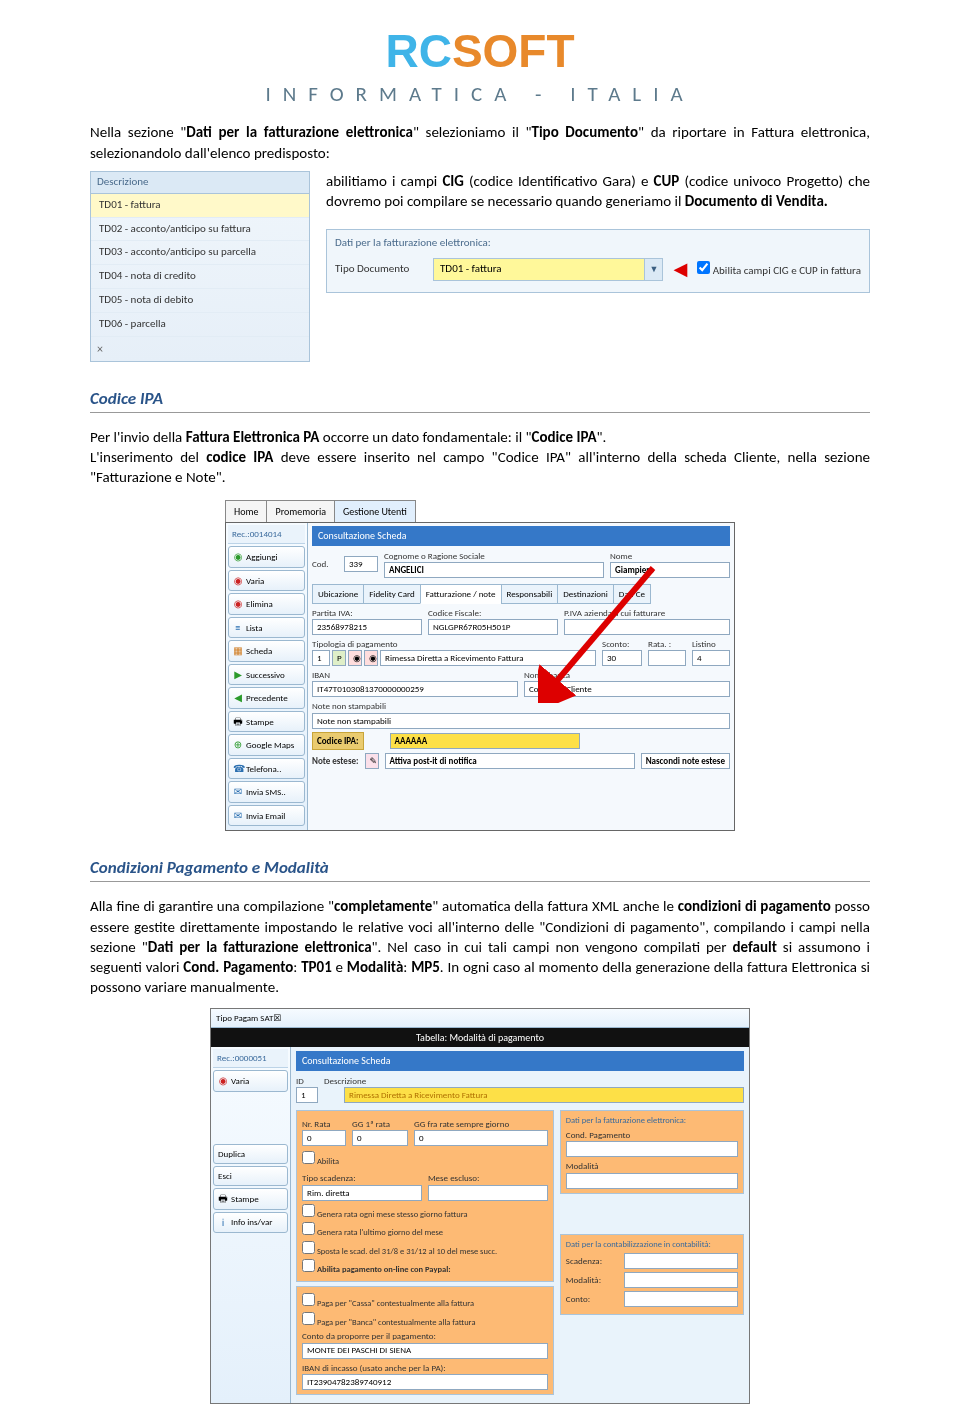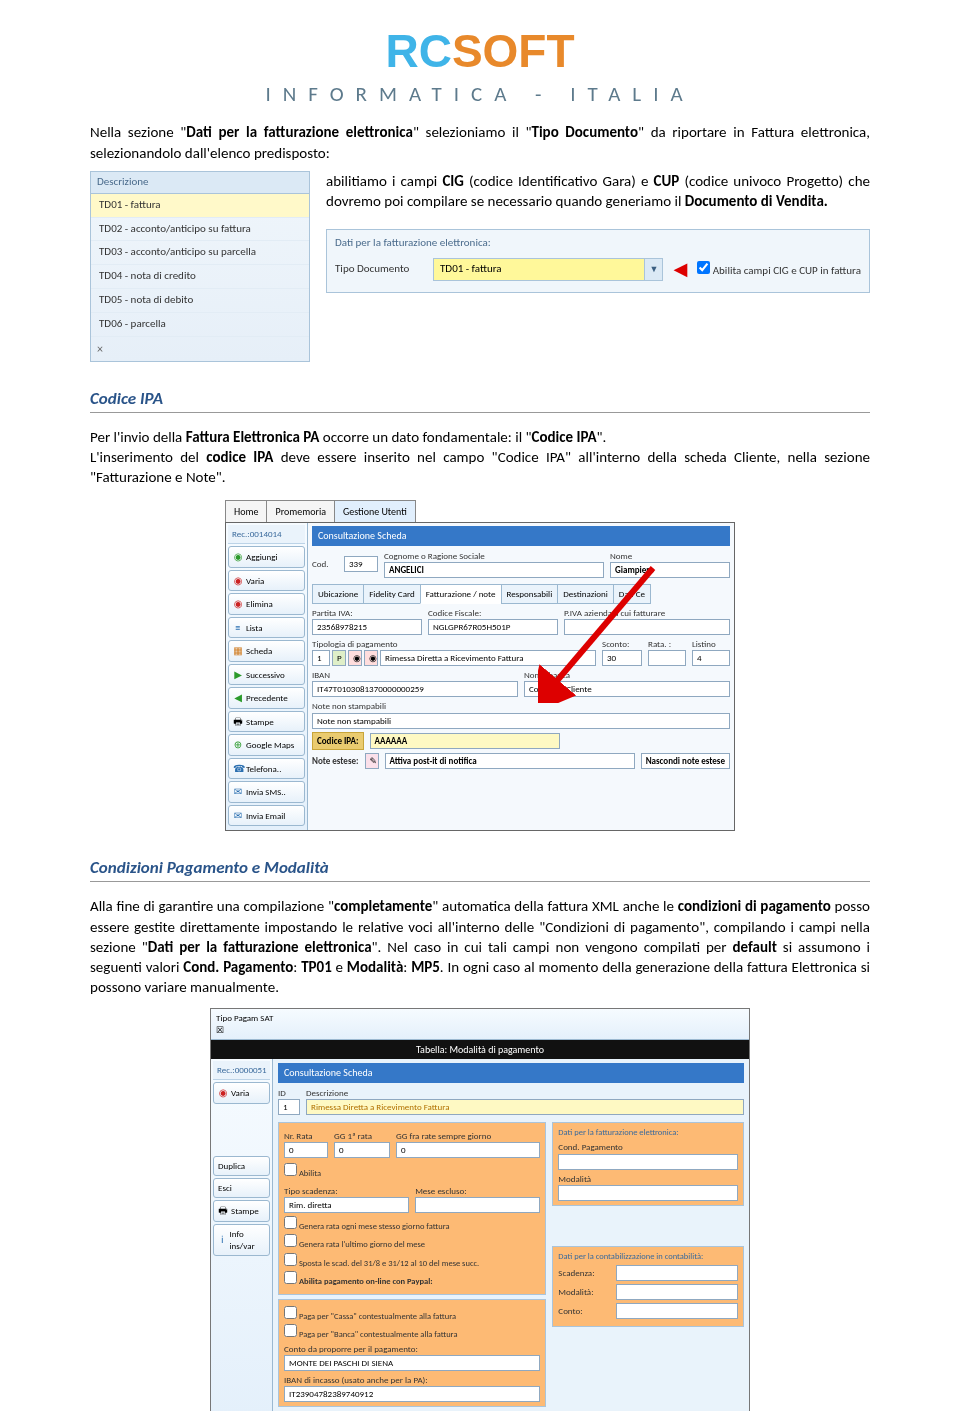--- a/index.html
+++ b/index.html
@@ -118,38 +118,38 @@
   .flbl { color:#333; font-size:9px;}
   .fbox {
     border:1px solid #8fa8c0; background:#fff; padding:2px 4px; font-size:9px;
     height:16px; display:flex; align-items:center;
   }
   .sub-tabs { display:flex; gap:0; margin:6px 0 3px 0; font-size:9px;}
   .sub-tabs .st {
     padding:3px 5px; border:1px solid #9bb8d0; background:#eaf3fb; margin-right:-1px;
   }
   .sub-tabs .st.active { background:#fff; border-bottom:1px solid #fff;}
-  .hl-yellow { background:#fef9c3; }
+  .hl-yellow { background:#fde047;margin-left:20px; }
   .ipa-label { background:#eacb6f; border:1px solid #c8a53a; padding:2px 4px; font-weight:bold; font-size:9px;}
   
   .screenshot3 {
     width:540px; margin:10px auto 12px auto;
     border:1px solid #777; font-size:9px;
   }
   .s3-top {
     background:linear-gradient(#f6fbff,#e4f0fb);
     padding:3px 5px;
-    display:flex; justify-content:flex-start; border-bottom:1px solid #9bb8d0;flex-direction:column;
+    display:flex; justify-content:flex-start; border-bottom:1px solid #9bb8d0;
   }
   .s3-titlebar {
     background:#111; color:#fff; text-align:center; padding:3px 0; font-size:10px;
   }
   .s3-body { display:flex; }
   .s3-side {
-    width:62px; background:linear-gradient(#f6fbff,#e4f0fb);
+    width:80px; background:linear-gradient(#f6fbff,#e4f0fb);
     border-right:1px solid #9bb8d0; padding:2px;
   }
   .s3-content { flex:1; background:#e9f3fb; padding:4px 5px; position:relative;}
   .groupbox {
     border:1px solid #aac4da; background:#fdba74; padding:4px 5px; margin:4px 0;
     font-size:8.5px;
   }
   .groupbox .glabel { color:#3a6a9c; font-size:8.5px; margin-bottom:3px;}
   .chk { font-size:8.5px; color:#333; margin:2px 0; display:block;}
 </style>

